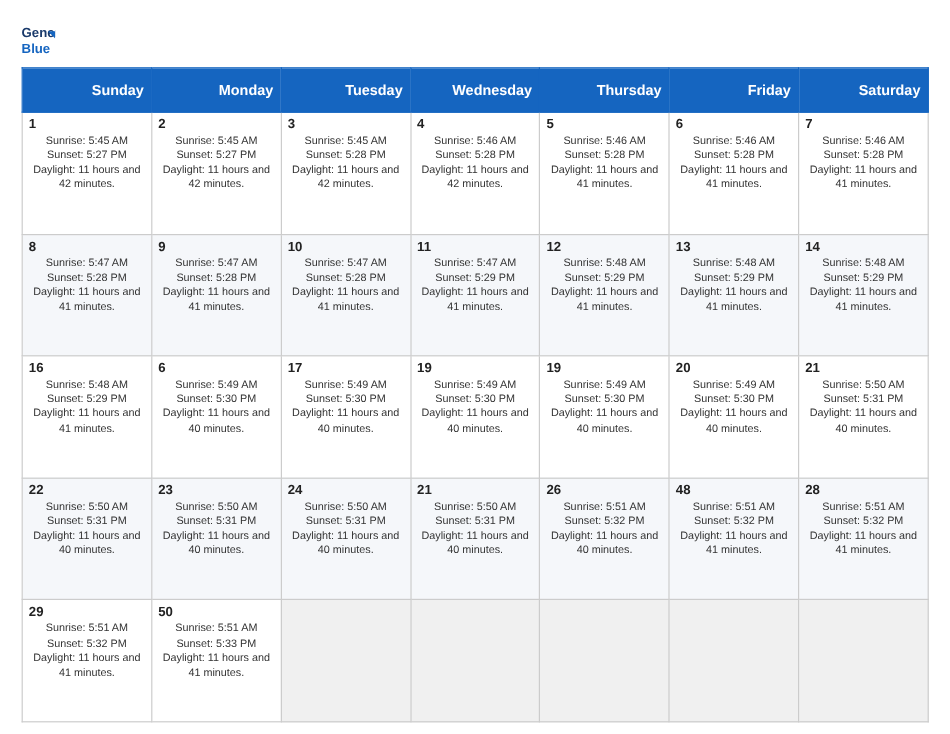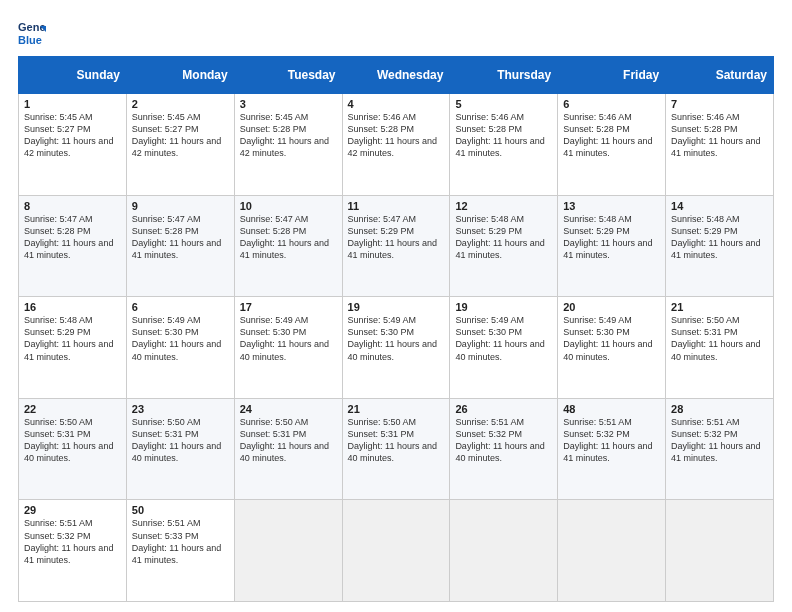--- a/index.html
+++ b/index.html
@@ -78,20 +78,21 @@
     .day-num {
       font-size: 11px;
       font-weight: bold;
       display: block;
       margin-bottom: 1px;
     }
     .day-info {
       font-size: 9px;
       color: #333;
       line-height: 1.35;
+      text-align: center;
     }
     .empty-cell {
       background: #f0f0f0 !important;
     }
   </style>
 </head>
 <body>
 
 <div class="page">
   <div class="header">

